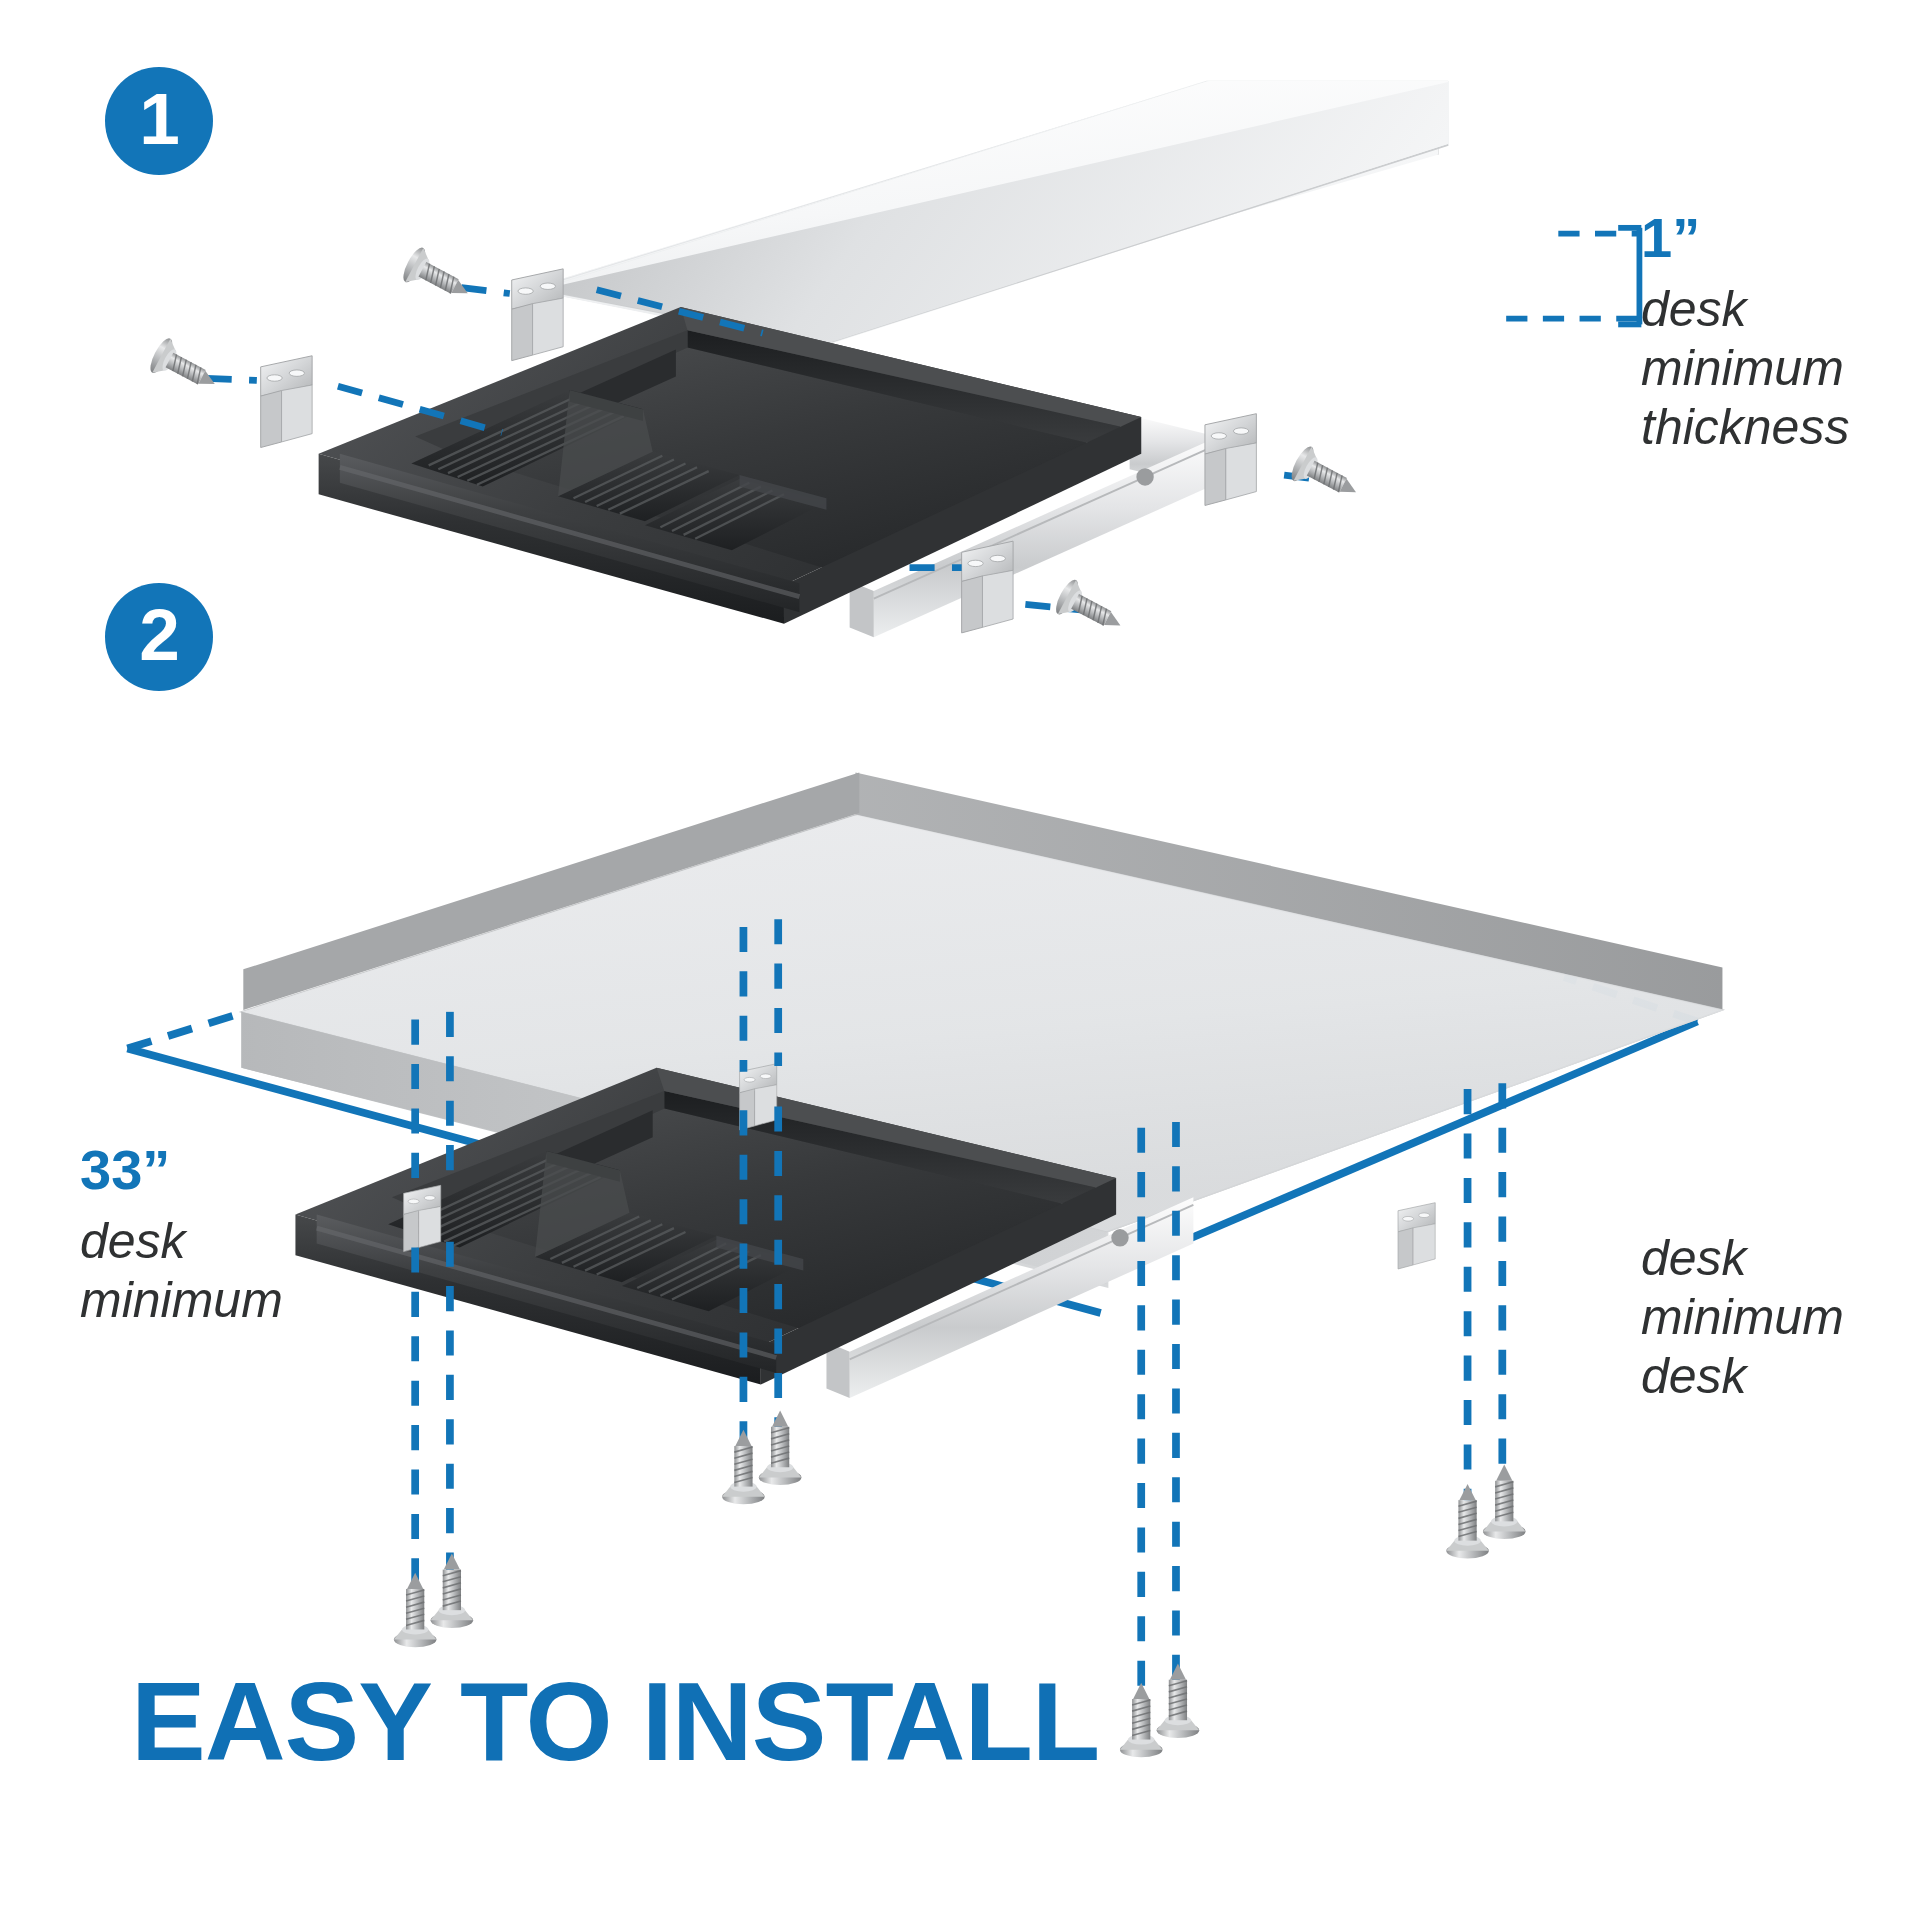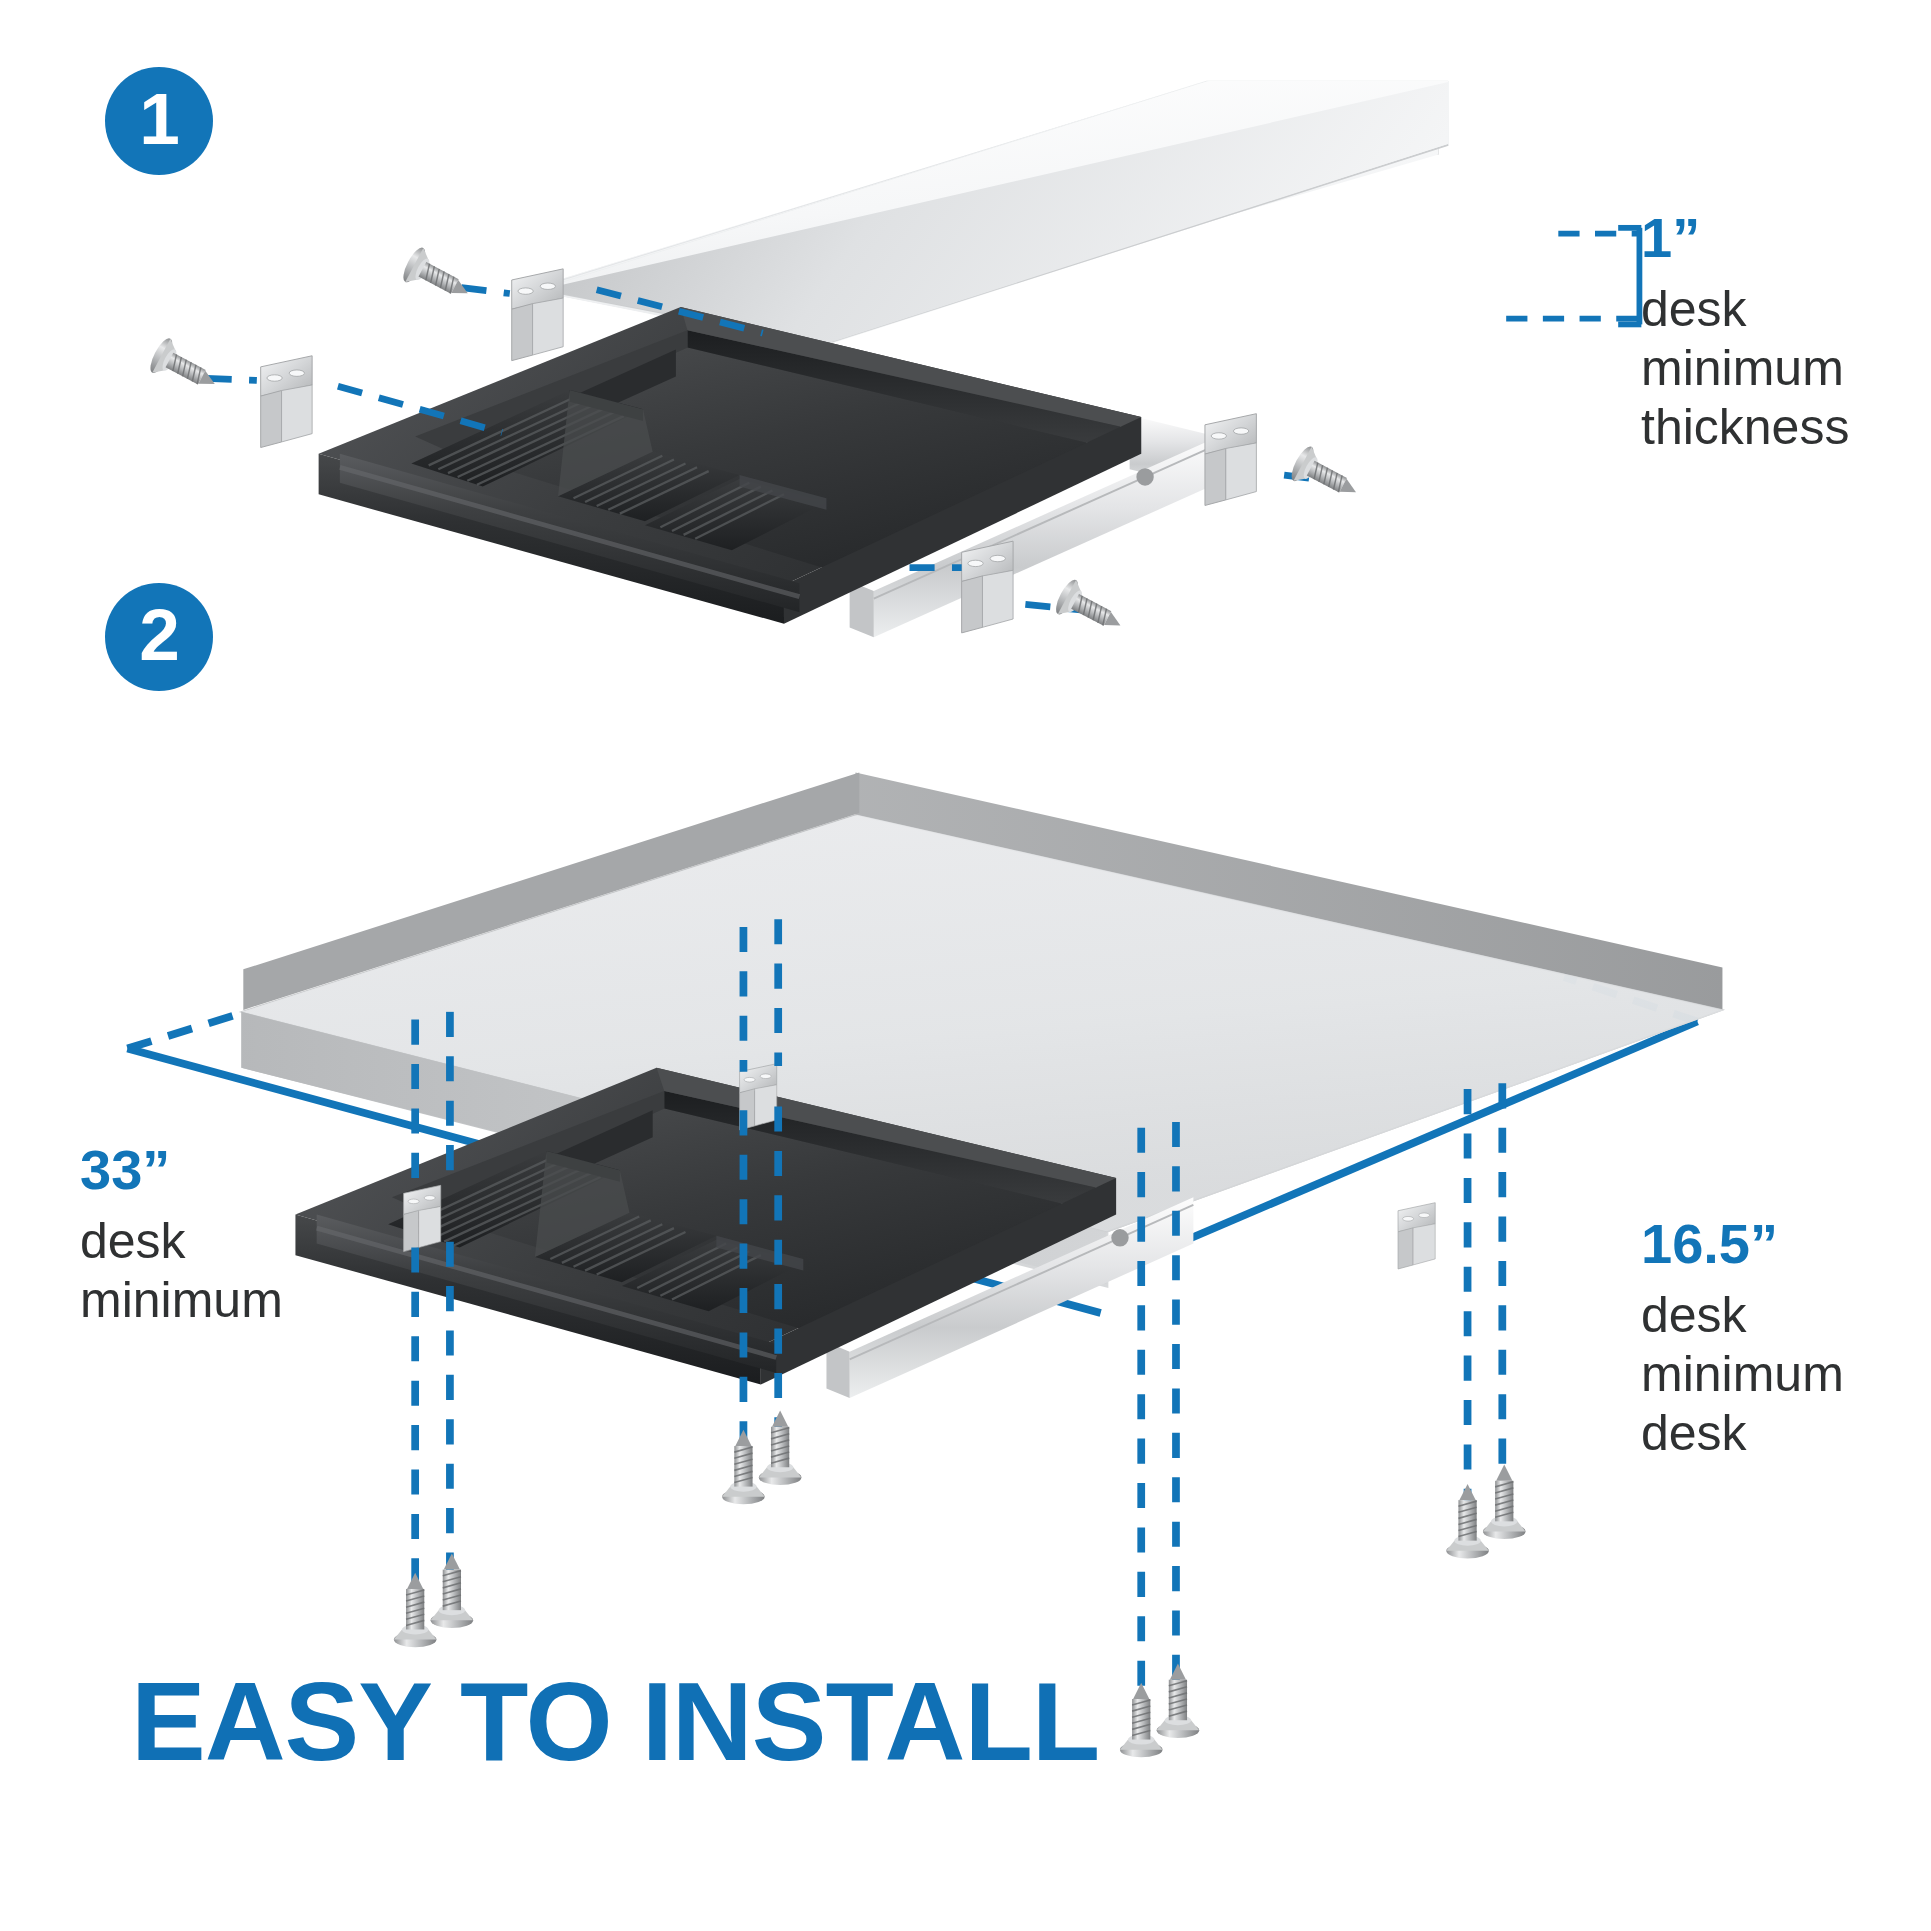--- a/index.html
+++ b/index.html
@@ -14,21 +14,21 @@
       display:flex;align-items:center;justify-content:center;}
   .step-badge span{color:#fff;font-size:73px;font-weight:700;line-height:1;
       letter-spacing:-1px;transform:translateY(-2.9px);}
   #badge1{left:105px;top:67px;}
   #badge2{left:105px;top:583px;}
 
   
   .dim{position:absolute;}
   .dim .val{font-size:56px;font-weight:700;line-height:1.02;letter-spacing:0px;}
   .dim .desc{font-size:50px;font-weight:400;line-height:1.18;color:#2f3132;
-      margin-top:13.5px;letter-spacing:0px;}
+      margin-top:13.5px;letter-spacing:0px;font-style:italic;}
   #dim-thickness{left:1641px;top:209px;width:270px;}
   #dim-width{left:80px;top:1141px;width:290px;}
   #dim-depth{left:1641px;top:1215px;width:280px;}
 
   
   #headline{position:absolute;left:99px;top:1666px;
       font-size:112px;font-weight:700;line-height:1;letter-spacing:-1px;
       white-space:nowrap;margin-left:32px;}
 
   
@@ -534,21 +534,20 @@
 
   <div class="dim" id="dim-width">
     <div class="val" style="color: rgb(18, 117, 184);">33”</div>
     <div class="desc" style="color: rgb(47, 49, 50);">
       <div>desk</div>
       <div>minimum</div>
     </div>
   </div>
 
   <div class="dim" id="dim-depth">
-    <div class="val" style="color: rgb(18, 117, 184);">16.5”</div>
     <div class="desc" style="color: rgb(47, 49, 50);">
       <div>desk</div>
       <div>minimum</div>
       <div>desk</div>
     </div>
   </div>
 
   <div id="headline" style="color: rgb(16, 112, 181);">EASY TO INSTALL</div>
 
 </div>

